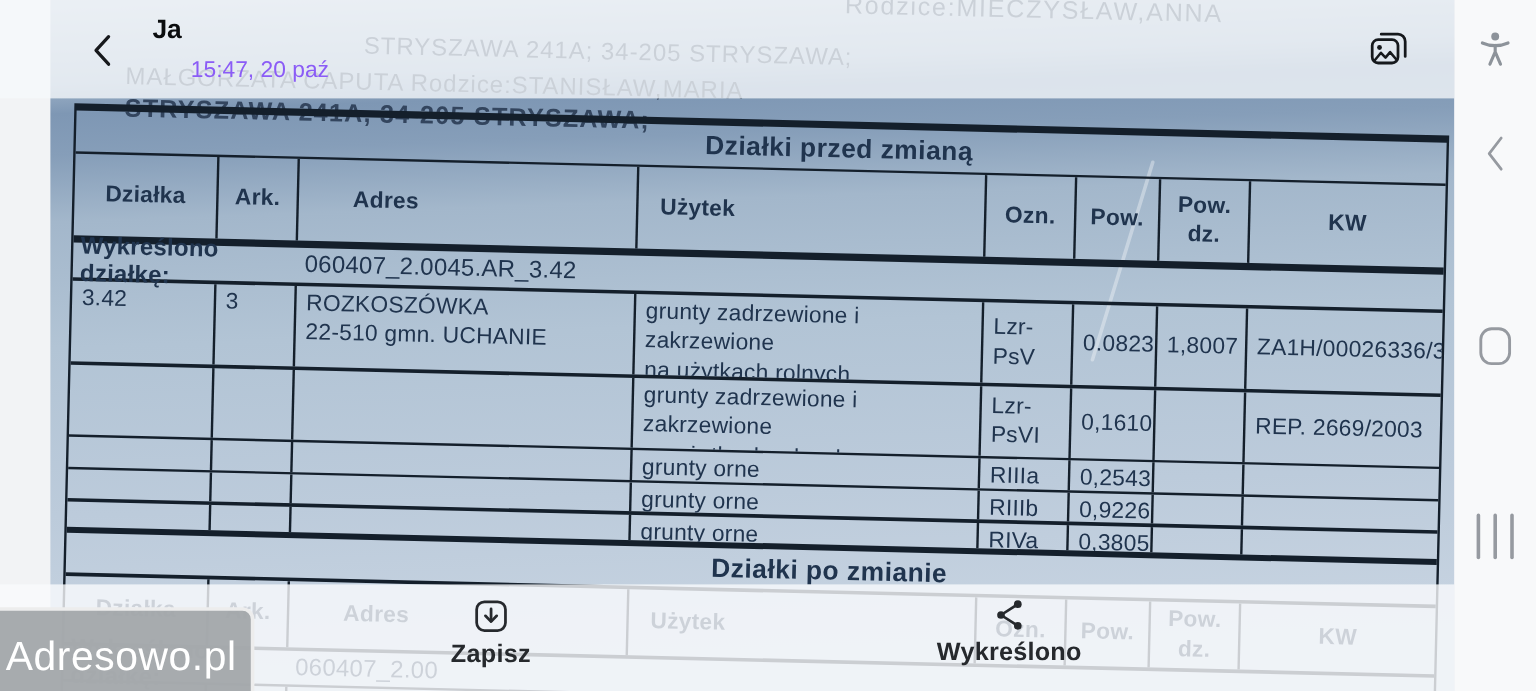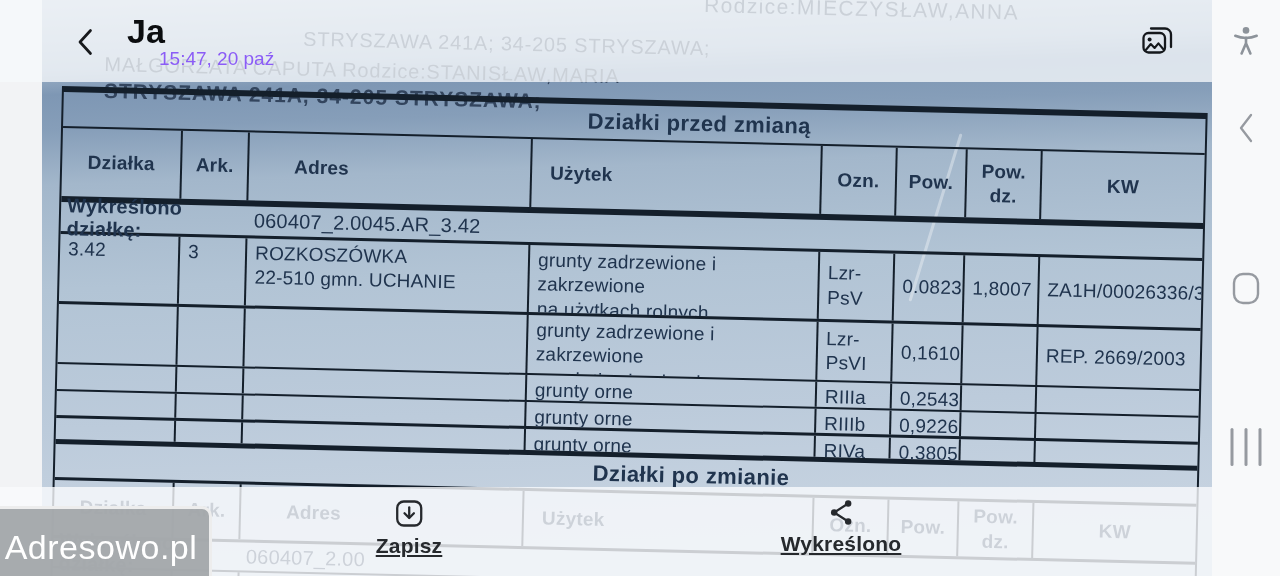--- a/index.html
+++ b/index.html
@@ -66,29 +66,29 @@
   .rd5{height:26px;}
   .rd6{height:60px;}
   .padl45{padding-left:45px;}
   .padl18{padding-left:18px;}
   
   .app-header{
     position:absolute;left:0;top:0;width:1212px;height:82px;
     background:rgba(246,249,251,.78);z-index:10;
   }
   .back-btn{position:absolute;left:74px;top:26px;width:24px;height:32px;color:#17191c;}
-  .hdr-title{position:absolute;left:127px;top:12px;font-size:34px;font-weight:bold;color:#0b0d0f;}
+  .hdr-title{position:absolute;left:127px;top:12px;font-size:22px;font-weight:bold;color:#0b0d0f;}
   .hdr-sub{position:absolute;left:127px;top:48px;font-size:19px;color:#8b5cf6;margin-left:32px;}
   .gallery-btn{position:absolute;left:1140px;top:25px;width:34px;height:32px;color:#15181c;}
   
   .bottom-bar{position:absolute;left:0;top:487px;width:1212px;height:89px;
     background:rgba(249,250,252,.80);z-index:20;}
   .action{position:absolute;top:498px;display:flex;flex-direction:column;align-items:center;
     gap:5px;z-index:25;color:#26292d;}
-  .action .alabel{font-size:21px;font-weight:bold;color:#26292d;letter-spacing:.2px;text-decoration:underline;}
+  .action .alabel{font-size:21px;font-weight:bold;color:#26292d;letter-spacing:.2px;}
   .act-save{left:409px;transform:translateX(-50%);}
   .act-share{left:841px;transform:translateX(-50%);}
   
   .watermark{
     position:absolute;left:-10px;top:506px;width:216px;height:76px;z-index:30;
     background:rgba(162,166,170,.95);border:3px solid #ededed;border-radius:10px;
     display:flex;align-items:center;justify-content:center;
     color:#ffffff;font-size:34px;letter-spacing:.5px;
   }
   

